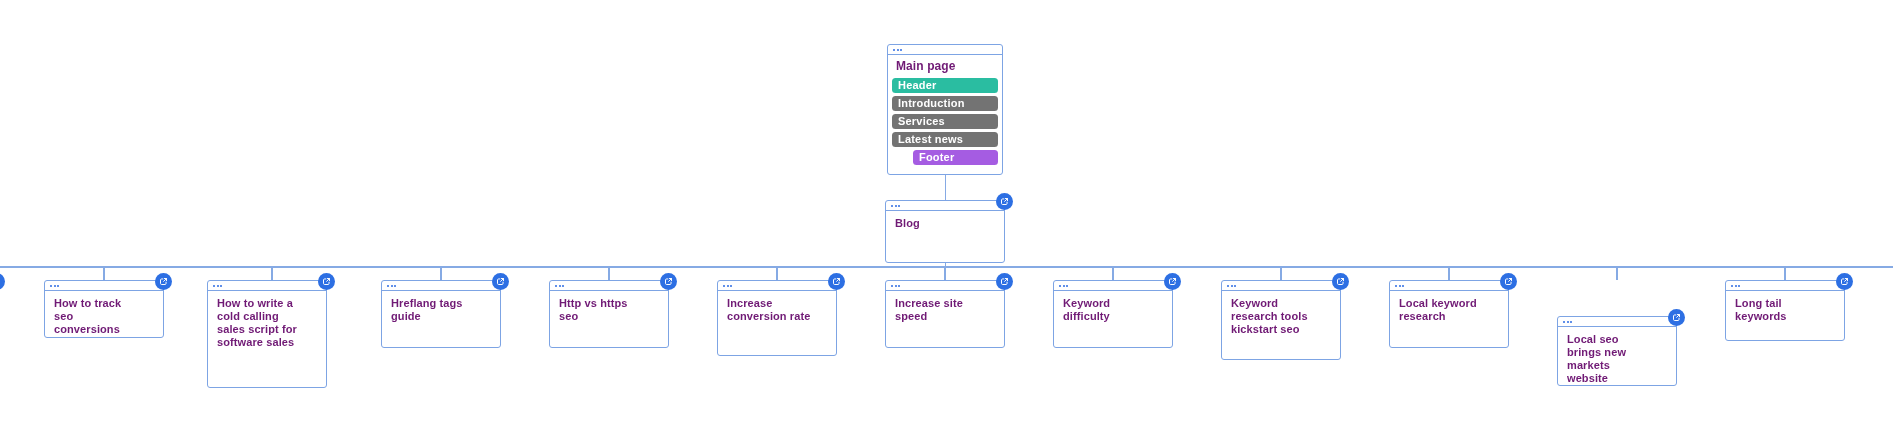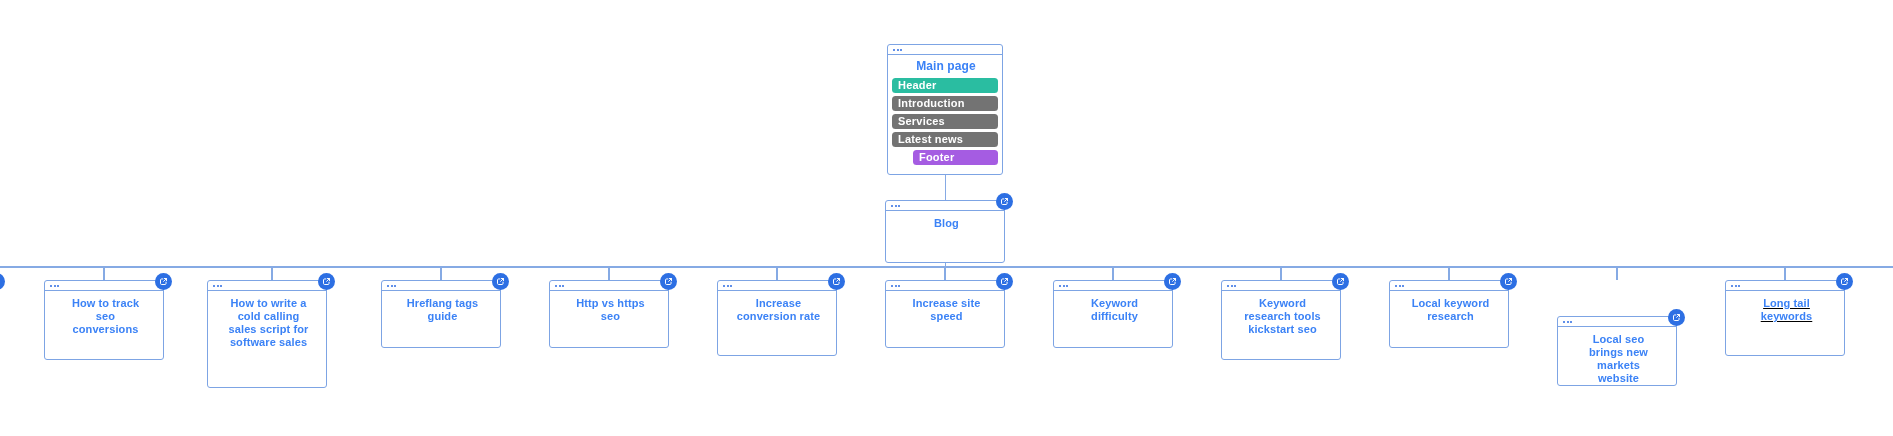--- a/index.html
+++ b/index.html
@@ -18,22 +18,22 @@
     background:#ffffff;border:1px solid #7da4e4;border-radius:3px;
   }
   .topbar{
     height:9px;border-bottom:1px solid #7da4e4;
     display:flex;align-items:center;gap:1.5px;padding-left:5px;
     cursor:pointer;
   }
   .dot{width:2px;height:2px;border-radius:50%;background:#2c6be2;}
   .card-title{
     padding:6px 6px 0 9px;
-    font-size:11px;line-height:13px;font-weight:bold;color:#3b82f6;
-    letter-spacing:.1px;white-space:pre-line;text-align:center;
+    font-size:11px;line-height:13px;font-weight:bold;color:#701a75;
+    letter-spacing:.1px;white-space:pre-line;
   }
   .badge{
     position:absolute;top:-8.5px;right:-8.5px;width:17px;height:17px;
     border-radius:50%;background:#2d6fe3;
     display:flex;align-items:center;justify-content:center;cursor:pointer;
   }
   .badge svg{display:block;}
   
   .main-card .card-title{font-size:12px;line-height:14px;padding:4px 6px 0 8px;}
   .sections{margin:5px 4px 0;display:flex;flex-direction:column;gap:3.5px;}
@@ -97,21 +97,21 @@
     </div>
   </div>
 
   <div class="badge" style="top:272.5px;right:auto;left:-12px;">
     <svg width="9" height="9" viewBox="0 0 12 12">
       <path d="M5.2 2.6 H3.4 C2.6 2.6 2 3.2 2 4 V8.6 C2 9.4 2.6 10 3.4 10 H8 C8.8 10 9.4 9.4 9.4 8.6 V6.8" stroke="#fff" stroke-width="1.3" fill="none" stroke-linecap="round"></path>
       <path d="M7.2 2 H10 V4.8 M10 2 L6.2 5.8" stroke="#fff" stroke-width="1.3" fill="none" stroke-linecap="round" stroke-linejoin="round"></path>
     </svg>
   </div>
 
-  <div class="card child-card" style="left:44px;top:280px;height:80px;">
+  <div class="card child-card" style="left:44px;top:280px;height:58px;">
     <div class="topbar">
         <span class="dot"></span>
         <span class="dot"></span>
         <span class="dot"></span>
       </div>
     <div class="card-title">How to track
 seo
 conversions</div>
     <div class="badge">
         <svg width="9" height="9" viewBox="0 0 12 12">
@@ -263,21 +263,21 @@
 markets
 website</div>
     <div class="badge">
         <svg width="9" height="9" viewBox="0 0 12 12">
           <path d="M5.2 2.6 H3.4 C2.6 2.6 2 3.2 2 4 V8.6 C2 9.4 2.6 10 3.4 10 H8 C8.8 10 9.4 9.4 9.4 8.6 V6.8" stroke="#fff" stroke-width="1.3" fill="none" stroke-linecap="round"></path>
           <path d="M7.2 2 H10 V4.8 M10 2 L6.2 5.8" stroke="#fff" stroke-width="1.3" fill="none" stroke-linecap="round" stroke-linejoin="round"></path>
         </svg>
       </div>
   </div>
 
-  <div class="card child-card" style="left:1725px;top:280px;height:76px;text-decoration:underline;">
+  <div class="card child-card" style="left:1725px;top:280px;height:61px;">
     <div class="topbar">
         <span class="dot"></span>
         <span class="dot"></span>
         <span class="dot"></span>
       </div>
     <div class="card-title">Long tail
 keywords</div>
     <div class="badge">
         <svg width="9" height="9" viewBox="0 0 12 12">
           <path d="M5.2 2.6 H3.4 C2.6 2.6 2 3.2 2 4 V8.6 C2 9.4 2.6 10 3.4 10 H8 C8.8 10 9.4 9.4 9.4 8.6 V6.8" stroke="#fff" stroke-width="1.3" fill="none" stroke-linecap="round"></path>

